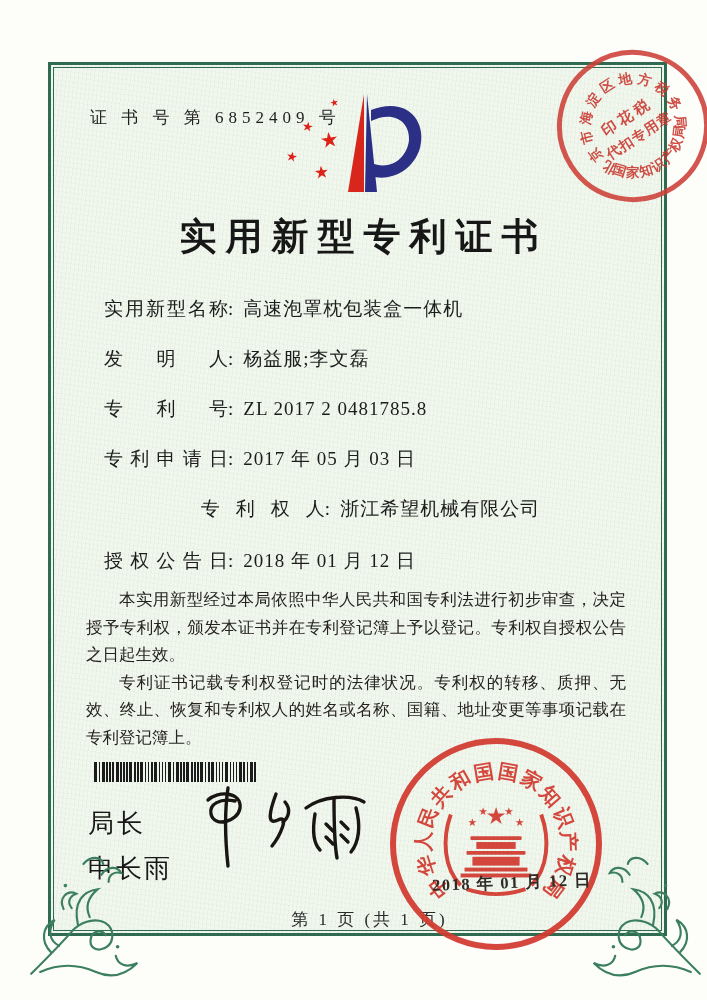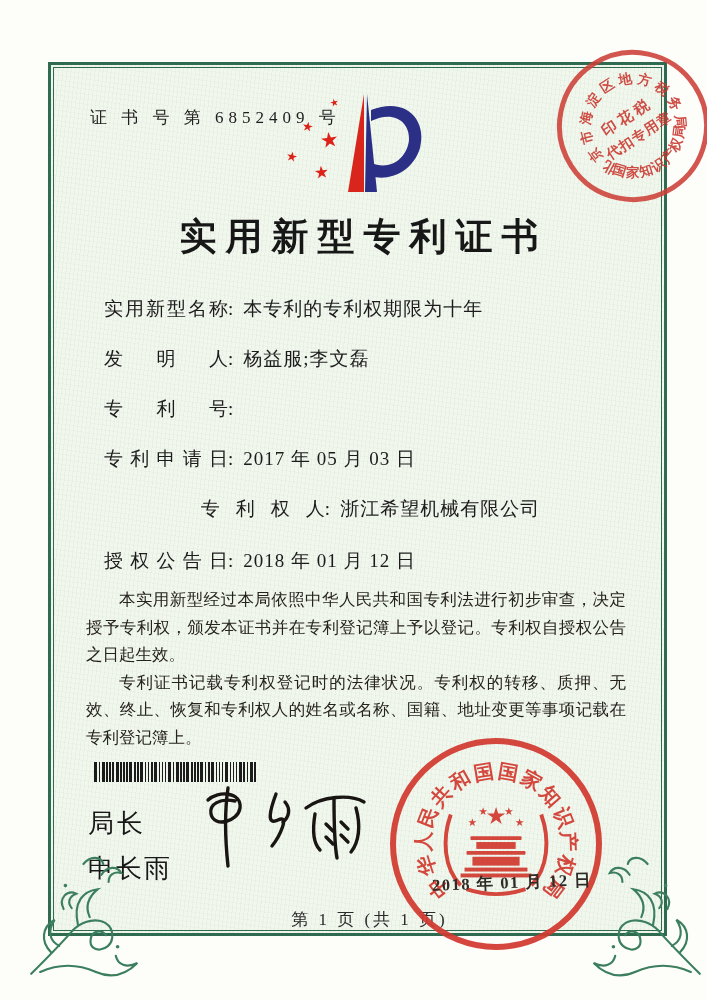--- a/index.html
+++ b/index.html
@@ -117,30 +117,31 @@
       <span class="l2">代扣专用章</span>
     </div>
   </div>
 
   <div class="title">实用新型专利证书</div>
 
   <div class="fields">
     <div class="frow">
       <span class="flabel">实用新型名称</span>
         <span class="fcolon">:</span>
-      <span class="fvalue">本专利的专利权期限为十年</span>
+      <span class="fvalue">高速泡罩枕包装盒一体机</span>
     </div>
     <div class="frow">
       <span class="flabel">发明人</span>
         <span class="fcolon">:</span>
       <span class="fvalue">杨益服;李文磊</span>
     </div>
     <div class="frow">
       <span class="flabel">专利号</span>
         <span class="fcolon">:</span>
+      <span class="fvalue">ZL 2017 2 0481785.8</span>
     </div>
     <div class="frow">
       <span class="flabel">专利申请日</span>
         <span class="fcolon">:</span>
       <span class="fvalue">2017 年 05 月 03 日</span>
     </div>
     <div class="frow">
       <span class="flabel">专利权人</span>
         <span class="fcolon">:</span>
       <span class="fvalue">浙江希望机械有限公司</span>

